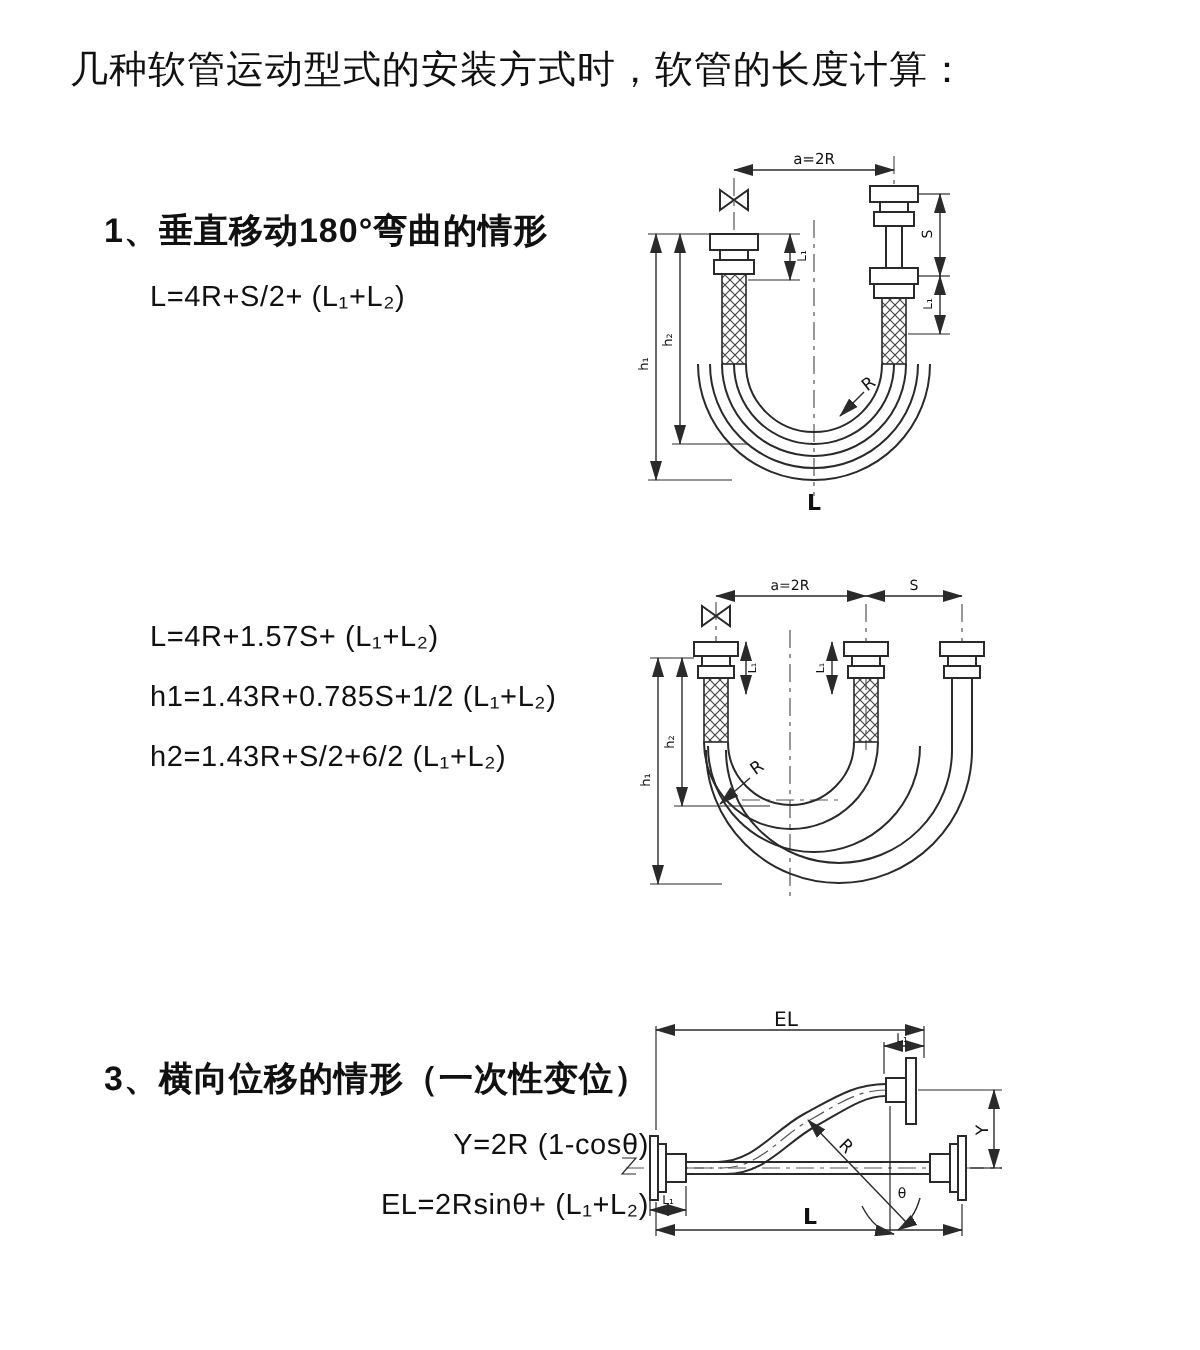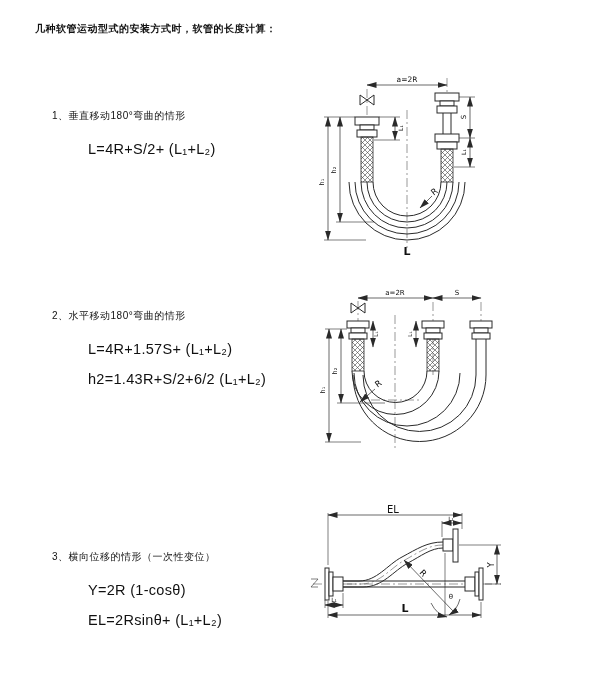--- a/index.html
+++ b/index.html
@@ -2,29 +2,29 @@
 <html><head>
 <meta charset="utf-8">
 <style>
   html,body{margin:0;padding:0;}
   body{
     width:600px;height:675px;position:relative;background:#ffffff;
     font-family:"Liberation Sans","DejaVu Sans",sans-serif;color:#111;
     overflow:hidden;
   }
   .title{
-    position:absolute;left:35px;top:22px;font-size:10px;font-weight:700;
+    position:absolute;left:35px;top:22px;font-size:19px;font-weight:400;
     letter-spacing:0.5px;white-space:nowrap;
   }
   .section{position:absolute;left:52px;}
   #section-1{top:104px;}
   #section-2{top:304px;}
-  #section-3{top:545px;}
-  .heading{font-size:10px;font-weight:400;letter-spacing:0.5px;height:30px;line-height:24px;white-space:nowrap;}
-  .formula{font-size:14.5px;font-weight:400;margin-left:36px;line-height:30px;height:30px;letter-spacing:0.3px;white-space:nowrap;}
+  #section-3{top:528px;text-align:right;}
+  .heading{font-size:17px;font-weight:700;letter-spacing:0.5px;height:30px;line-height:24px;white-space:nowrap;}
+  .formula{font-size:14.5px;font-weight:400;margin-left:23px;line-height:30px;height:30px;letter-spacing:0.3px;white-space:nowrap;}
   .diagram{position:absolute;}
   #diagram-1{left:310px;top:70px;}
   #diagram-2{left:315px;top:285px;}
   #diagram-3{left:305px;top:505px;}
   svg .ln{stroke:#2a2a2a;stroke-width:1;fill:none;}
   svg .fit{stroke:#2a2a2a;stroke-width:1;fill:#ffffff;}
   svg .thin{stroke:#2a2a2a;stroke-width:0.6;fill:none;}
   svg .cl{stroke:#555;stroke-width:0.6;fill:none;stroke-dasharray:9 3 2 3;}
   svg .dim{stroke:#2a2a2a;stroke-width:0.7;fill:none;}
   svg text.dl{fill:#111;font-family:"DejaVu Sans",sans-serif;}
@@ -33,22 +33,22 @@
 <body>
 
 <div class="title">几种软管运动型式的安装方式时，软管的长度计算：</div>
 
 <div class="section" id="section-1">
   <div class="heading">1、垂直移动180°弯曲的情形</div>
   <div class="formula">L=4R+S/2+ (L₁+L₂)</div>
 </div>
 
 <div class="section" id="section-2">
-  <div class="heading">2、水平移动180°弯曲的情形</div>
   <div class="formula">L=4R+1.57S+ (L₁+L₂)</div>
+  <div class="formula">h1=1.43R+0.785S+1/2 (L₁+L₂)</div>
   <div class="formula">h2=1.43R+S/2+6/2 (L₁+L₂)</div>
 </div>
 
 <div class="section" id="section-3">
   <div class="heading">3、横向位移的情形（一次性变位）</div>
   <div class="formula">Y=2R (1-cosθ)</div>
   <div class="formula">EL=2Rsinθ+ (L₁+L₂)</div>
 </div>
 
 <svg id="diagram-1" class="diagram" width="280" height="190" viewBox="0 0 280 190">

